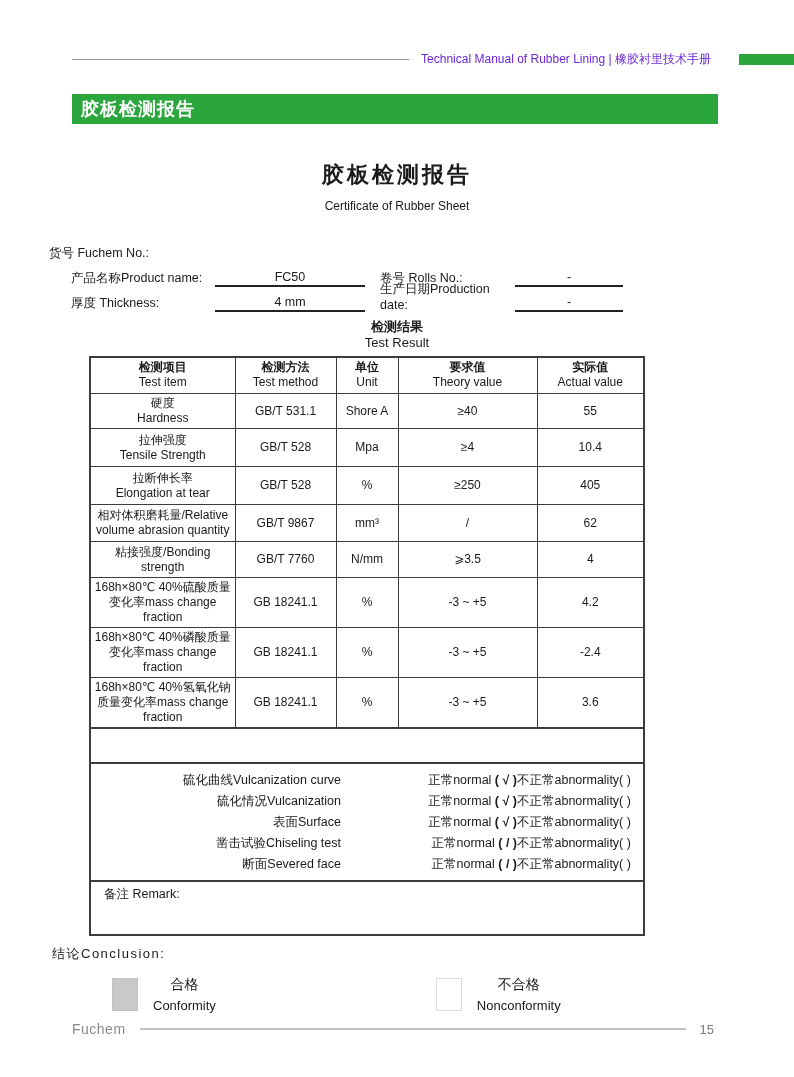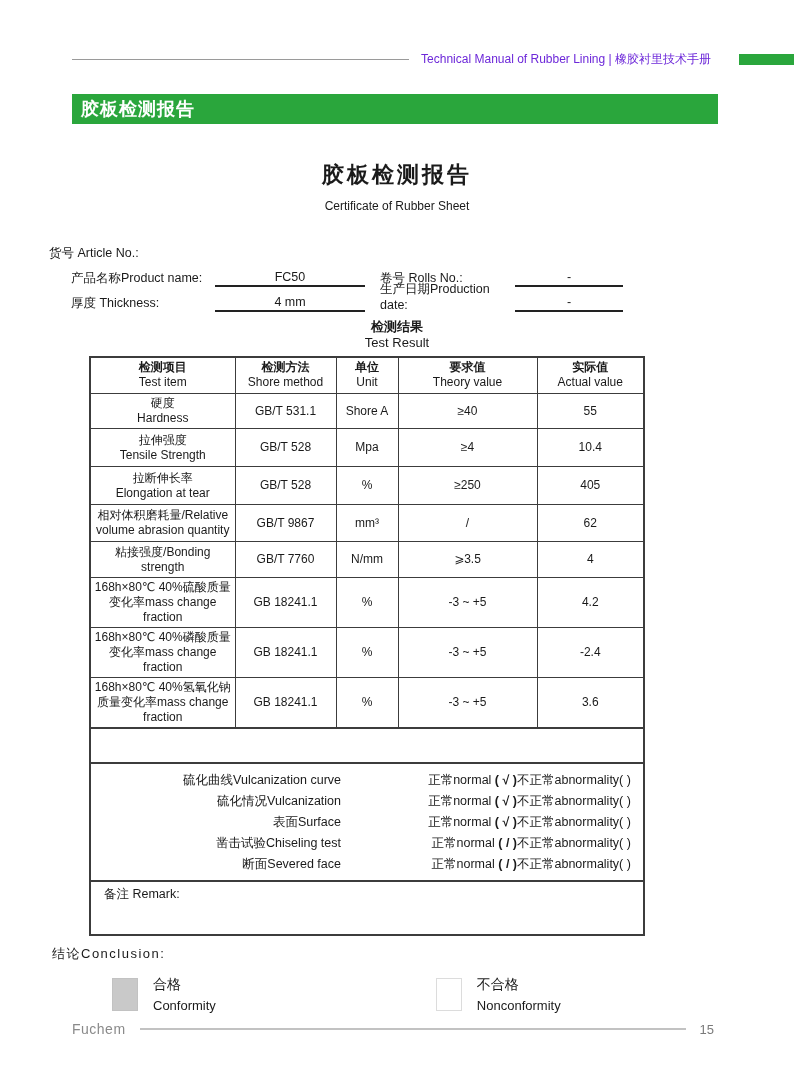--- a/index.html
+++ b/index.html
@@ -62,21 +62,21 @@
   
   .conclusion { margin:9px 0 0 52px; font-size:13px; }
   .conclusion-label { letter-spacing:1.5px; }
   .choices { display:flex; margin-top:11px; }
   .choice { display:flex; align-items:center; gap:15px; }
   .choice-1 { margin-left:60px; }
   .choice-2 { margin-left:220px; }
   .box { width:26px; height:33px; }
   .box-filled { background:#c9c9c9; border:1px solid #c2c2c2; }
   .box-empty  { background:#ffffff; border:1px solid #dcdcdc; }
-  .choice-text { text-align:left; line-height:1.55; }
+  .choice-text { text-align:center; line-height:1.55; }
   .choice-text .cn { font-size:14px; display:block; }
   .choice-text .en { font-size:13px; display:block; }
   
   .footer { position:absolute; left:72px; right:80px; top:1021px; display:flex; align-items:center; }
   .footer-brand { font-size:14px; color:#8a8a8a; letter-spacing:0.5px; }
   .footer-rule { flex:1; height:2px; background:#c2c2c2; margin:0 14px; }
   .footer-page { font-size:13px; color:#7a7a7a; }
 </style>
 </head>
 <body>
@@ -89,21 +89,21 @@
     <div class="top-tab"></div>
   </div>
 
   <div class="banner">胶板检测报告</div>
 
   <div class="title-cn">胶板检测报告</div>
   <div class="title-en">Certificate of Rubber Sheet</div>
 
   <div class="form">
     <div class="form-row">
-      <span class="fl0">货号 Article No.:</span>
+      <span class="fl0">货号 Fuchem No.:</span>
     </div>
     <div class="form-row">
       <span class="fl1">产品名称Product name:</span>
       <span class="fv1">FC50</span>
       <span class="fl2">卷号 Rolls No.:</span>
       <span class="fv2">-</span>
     </div>
     <div class="form-row">
       <span class="fl1">厚度 Thickness:</span>
       <span class="fv1">4 mm</span>
@@ -127,21 +127,21 @@
           <col style="width:106px">
         </colgroup>
       <tbody>
           <tr class="h36 hdr">
         <td>
               <span class="cn">检测项目</span>
               <span class="en">Test item</span>
             </td>
         <td>
               <span class="cn">检测方法</span>
-              <span class="en">Shore method</span>
+              <span class="en">Test method</span>
             </td>
         <td>
               <span class="cn">单位</span>
               <span class="en">Unit</span>
             </td>
         <td>
               <span class="cn">要求值</span>
               <span class="en">Theory value</span>
             </td>
         <td>

